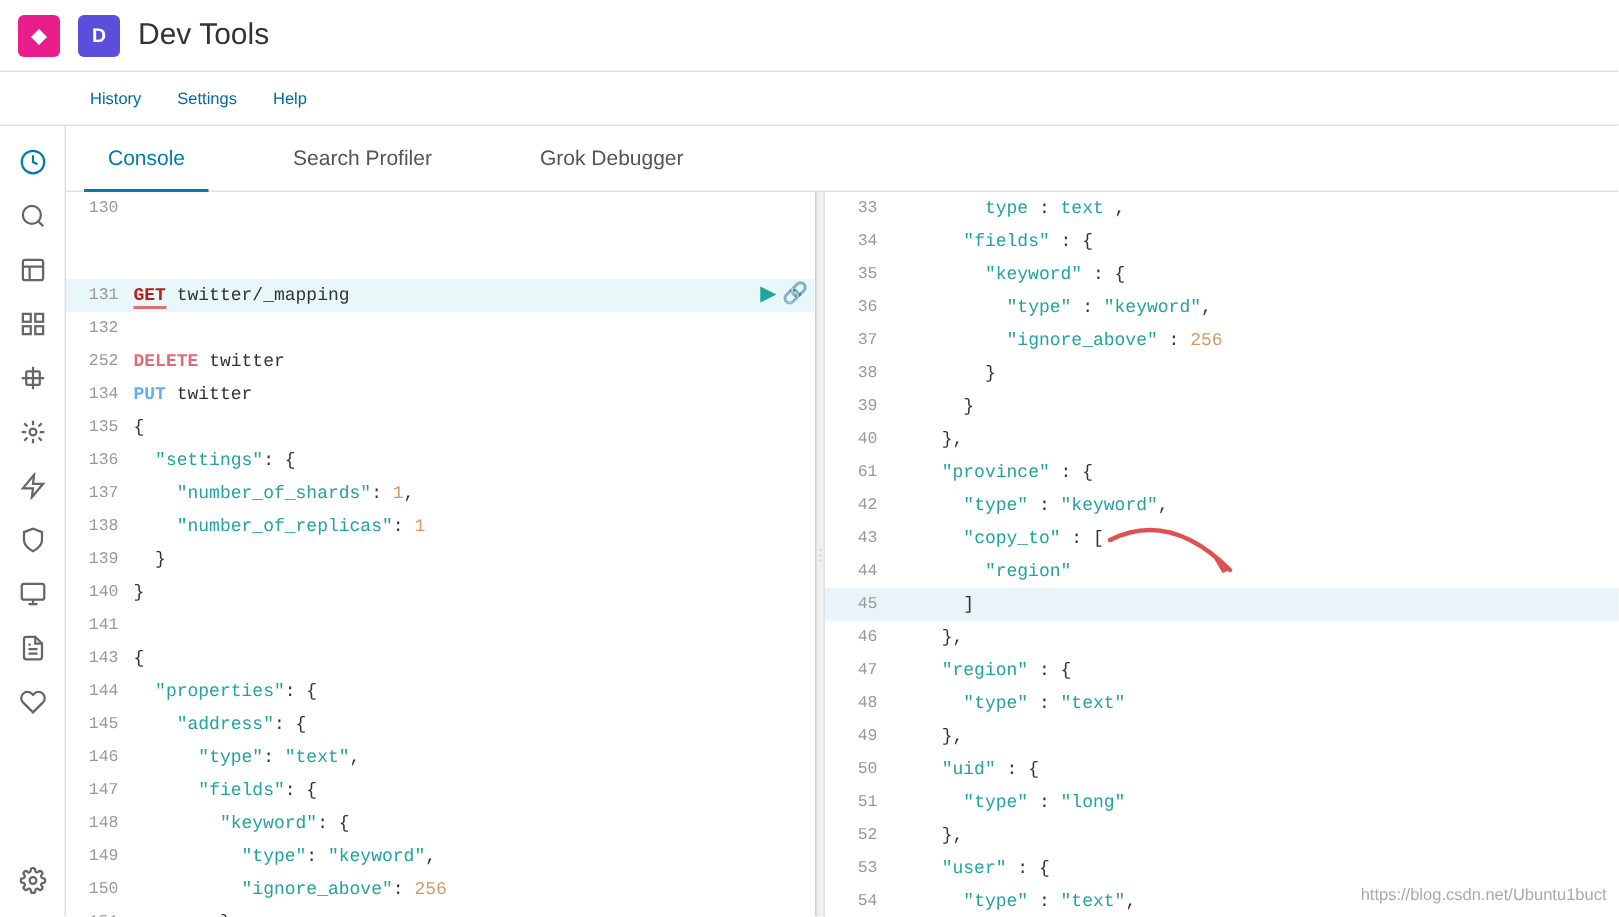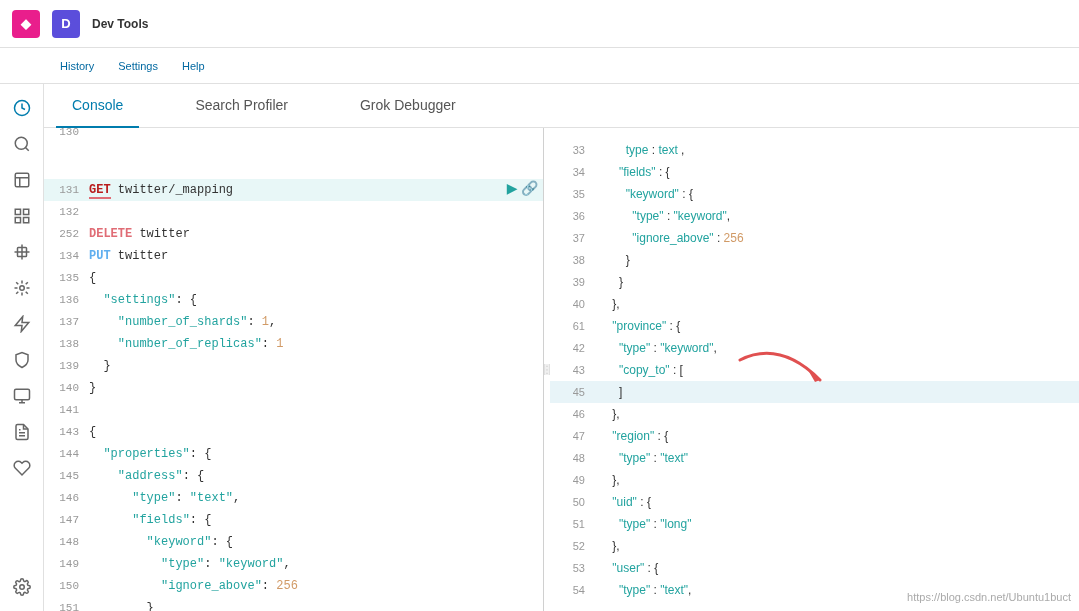--- a/index.html
+++ b/index.html
@@ -2,21 +2,21 @@
 <html><head>
   <meta charset="utf-8">
   <style>
     * { margin: 0; padding: 0; box-sizing: border-box; }
     body { font-family: -apple-system, BlinkMacSystemFont, 'Segoe UI', sans-serif; background: #fff; width: 1079px; height: 611px; overflow: hidden; display: flex; flex-direction: column; }
     
     
     .top-bar { display: flex; align-items: center; height: 48px; border-bottom: 1px solid #e0e0e0; padding: 0 12px; gap: 12px; flex-shrink: 0; }
     .app-icon { width: 28px; height: 28px; background: #e91e8c; border-radius: 4px; display: flex; align-items: center; justify-content: center; color: white; font-weight: bold; font-size: 13px; flex-shrink: 0; }
     .dev-badge { width: 28px; height: 28px; background: #5b4edb; border-radius: 4px; display: flex; align-items: center; justify-content: center; color: white; font-weight: bold; font-size: 13px; flex-shrink: 0; }
-    .app-title { font-size: 12px; font-weight: 700; color: #333; }
+    .app-title { font-size: 20px; font-weight: 400; color: #333; }
     
     
     .menu-bar { display: flex; align-items: center; height: 36px; border-bottom: 1px solid #e0e0e0; padding: 0 48px; gap: 0; flex-shrink: 0; }
     .menu-item { font-size: 11px; color: #0369a1; padding: 0 12px; height: 36px; display: flex; align-items: center; cursor: pointer; }
     
     
     .main-layout { display: flex; flex: 1; overflow: hidden; }
     
     
     .sidebar { width: 44px; background: #fff; border-right: 1px solid #e0e0e0; display: flex; flex-direction: column; align-items: center; padding-top: 8px; gap: 4px; flex-shrink: 0; }
@@ -26,21 +26,21 @@
     
     
     .content { flex: 1; display: flex; flex-direction: column; overflow: hidden; }
     
     
     .tabs { display: flex; align-items: center; border-bottom: 1px solid #e0e0e0; padding: 0 12px; height: 44px; flex-shrink: 0; gap: 40px; }
     .tab { font-size: 14px; color: #555; padding: 0 16px; height: 44px; display: flex; align-items: center; cursor: pointer; border-bottom: 2px solid transparent; }
     .tab.active { color: #007cad; border-bottom: 2px solid #007cad; font-weight: 500; }
     
     
-    .editor-area { display: flex; flex: 1; overflow: hidden; align-items: center; }
+    .editor-area { display: flex; flex: 1; overflow: hidden; }
     
     
     .left-pane { width: 500px; display: flex; flex-direction: column; overflow: hidden; border-right: 1px solid #d0d0d0; flex-shrink: 0; }
     .code-editor { flex: 1; overflow-y: auto; font-family: 'Courier New', Courier, monospace; font-size: 12px; background: #fff; }
     .code-line { display: flex; align-items: flex-start; min-height: 20px; padding: 1px 0; }
     .line-num { width: 45px; text-align: right; padding-right: 10px; color: #999; font-size: 11px; flex-shrink: 0; user-select: none; line-height: 20px; }
     .line-content { flex: 1; padding-right: 8px; color: #333; line-height: 20px; white-space: pre; }
     .kw-get { color: #b91c1c; font-weight: bold; }
     .kw-delete { color: #e06c75; font-weight: bold; }
     .kw-put { color: #61afef; font-weight: bold; }
@@ -48,21 +48,21 @@
     .line-actions { display: flex; align-items: center; gap: 4px; padding-right: 4px; opacity: 0; }
     .action-btn { background: none; border: none; cursor: pointer; color: #666; font-size: 14px; display: flex; align-items: center; }
     .action-btn.play { color: #22a39f; }
     .action-btn.link { color: #888; }
     .line-131 .line-actions { opacity: 1; }
     .underline-red { border-bottom: 2px solid #e06c75; }
     
     
     .right-pane { flex: 1; display: flex; overflow: hidden; }
     .right-content { flex: 1; overflow-y: auto; }
-    .json-output { font-family: Liberation Sans, sans-serif; font-size: 12px; background: #fff; }
+    .json-output { font-family: Liberation Mono, monospace; font-size: 12px; background: #fff; }
     .json-line { display: flex; min-height: 20px; padding: 1px 0; }
     .json-line.highlight { background: #e8f4f8; }
     .json-linenum { width: 45px; text-align: right; padding-right: 10px; color: #999; font-size: 11px; flex-shrink: 0; user-select: none; line-height: 20px; }
     .json-content { flex: 1; color: #333; line-height: 20px; white-space: pre; padding-left: 4px; }
     .j-key { color: #22a39f; }
     .j-str { color: #22a39f; }
     
     
     .watermark { position: fixed; bottom: 8px; right: 8px; font-size: 11px; color: #aaa; pointer-events: none; }
     
@@ -348,20 +348,24 @@
             <div class="json-line">
               <span class="json-linenum">42</span>
               <span class="json-content">      <span class="j-key">"type"</span> : <span class="j-str">"keyword"</span>,</span>
             </div>
 
             <div class="json-line">
               <span class="json-linenum">43</span>
               <span class="json-content">      <span class="j-key">"copy_to"</span> : [</span>
             </div>
 
+            <div class="json-line">
+              <span class="json-linenum">44</span>
+              <span class="json-content">        <span class="j-str">"region"</span></span>
+            </div>
 
             <div class="json-line highlight">
               <span class="json-linenum">45</span>
               <span class="json-content">      ]</span>
             </div>
 
             <div class="json-line">
               <span class="json-linenum">46</span>
               <span class="json-content">    },</span>
             </div>

